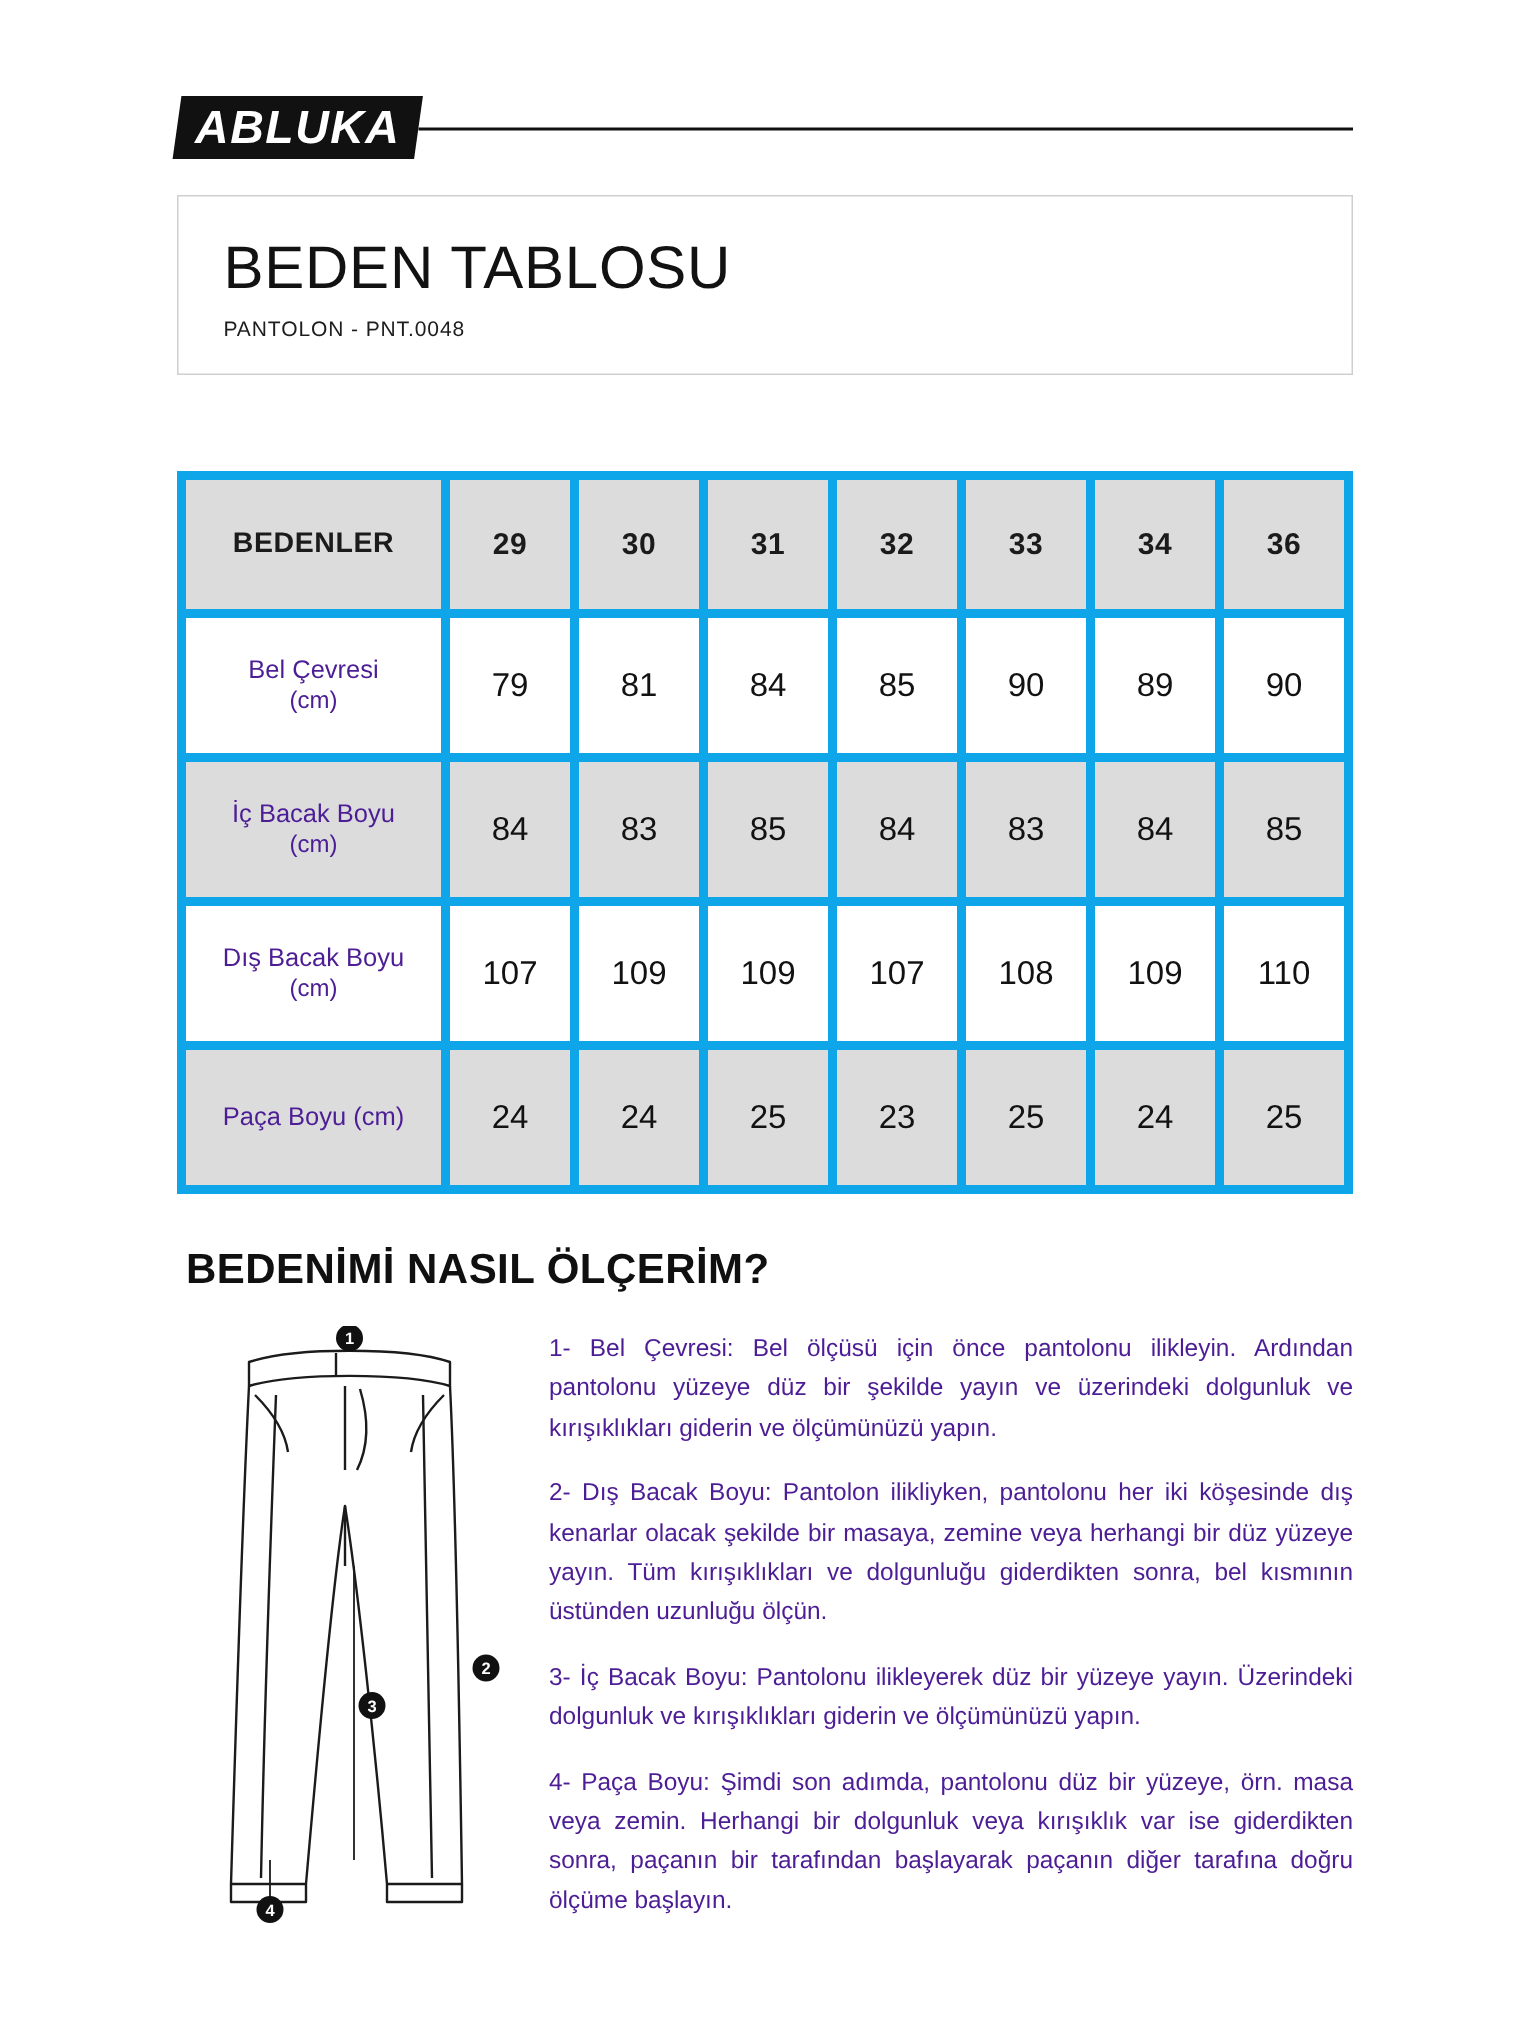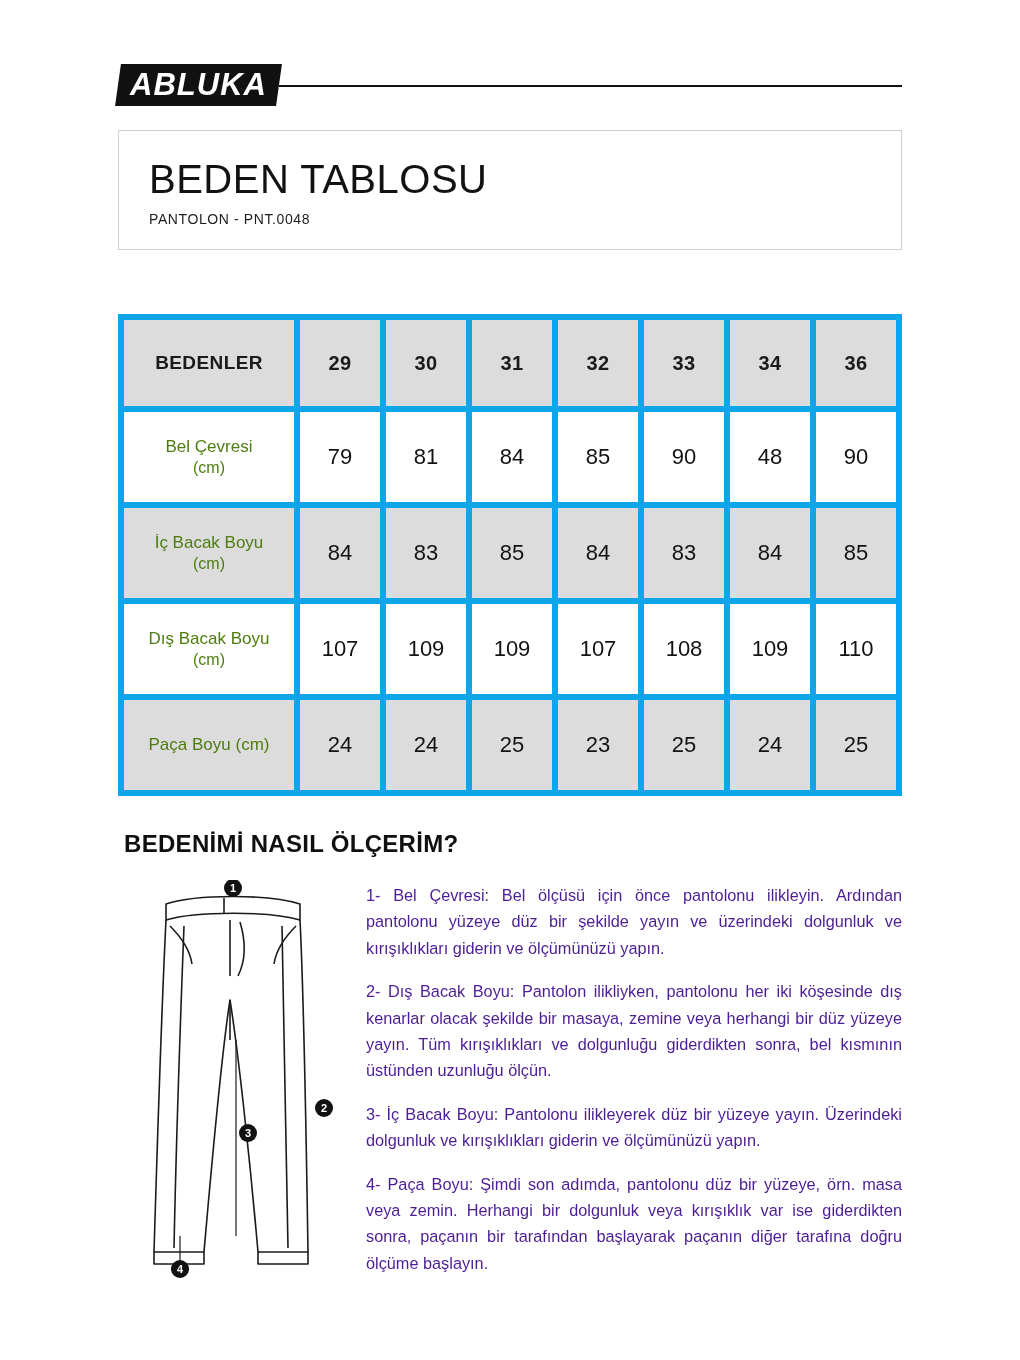--- a/index.html
+++ b/index.html
@@ -103,32 +103,32 @@
     height: 88px;
   }
   table.size-table tbody tr.row-shade td { background: #dcdcdc; }
   table.size-table tbody tr.row-plain td { background: #ffffff; }
 
   td.row-label {
     font-size: 17px;
     font-weight: 400;
     line-height: 1.25;
     padding: 0 8px;
-    color: #4d7c0f;
+    color: #4c1d95;
   }
   td.row-label .unit { display: block; font-size: 16px; }
   td.value {
     font-size: 22px;
     font-weight: 400;
     color: #121212;
   }
 
   
   .howto-title {
-    font-size: 24px;
+    font-size: 28px;
     font-weight: bold;
     letter-spacing: 0.3px;
     margin: 34px 0 18px 6px;
     color: #101010;
   }
   .howto-wrap {
     display: flex;
     gap: 18px;
     align-items: flex-start;
   }
@@ -185,21 +185,21 @@
       <tr class="row-plain">
         <td class="row-label">
           <span>Bel Çevresi</span>
           <span class="unit">(cm)</span>
         </td>
         <td class="value">79</td>
         <td class="value">81</td>
         <td class="value">84</td>
         <td class="value">85</td>
         <td class="value">90</td>
-        <td class="value">48</td>
+        <td class="value">89</td>
         <td class="value">90</td>
       </tr>
 
       <tr class="row-shade">
         <td class="row-label">
           <span>İç Bacak Boyu</span>
           <span class="unit">(cm)</span>
         </td>
         <td class="value">84</td>
         <td class="value">83</td>

